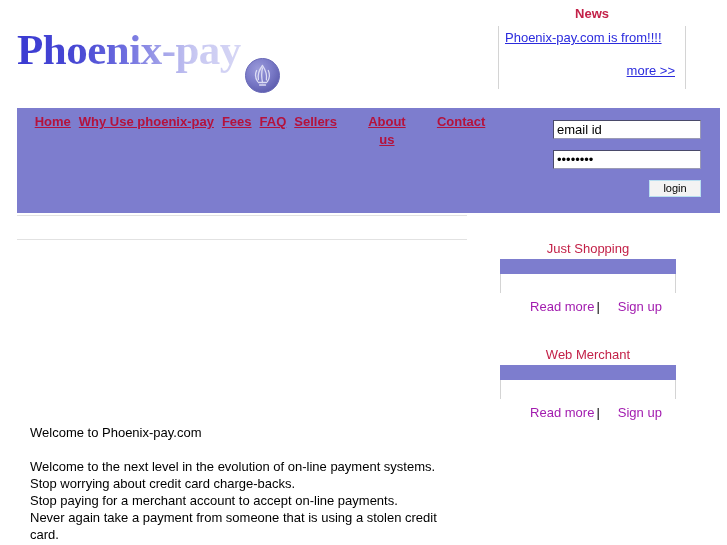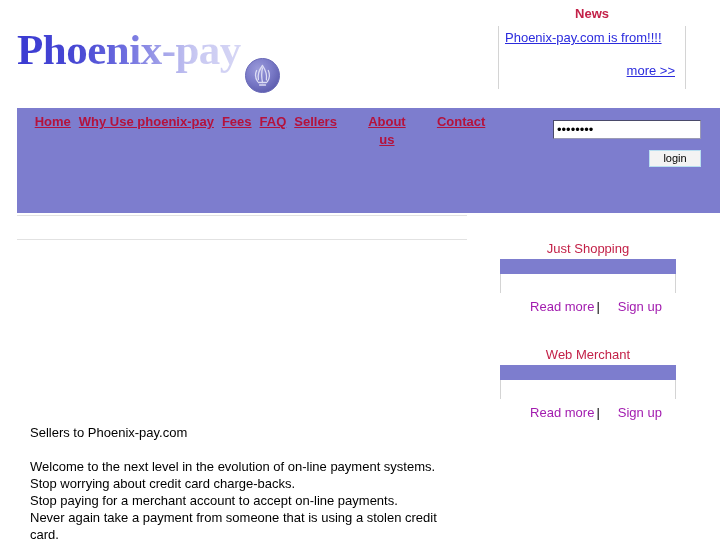--- a/index.html
+++ b/index.html
@@ -276,20 +276,21 @@
     <span class="nav-gap"></span>
     <a class="nav-link">Sellers</a>
     <span class="nav-gap-wide"></span>
     <a class="nav-link" id="nav-aboutus">About us</a>
     <span class="nav-gap-wide"></span>
     <a class="nav-link">Contact</a>
   </div>
 </div>
 
 <div id="login-form">
+  <input class="login-input" type="text" value="email id" style="">
   <input class="login-input" type="text" value="••••••••" style="">
   <button id="login-button">login</button>
 </div>
 
 <div class="content-rule" id="rule-1"></div>
 <div class="content-rule" id="rule-2"></div>
 
 <div class="promo-box" id="promo-0">
   <div class="promo-title">Just Shopping</div>
   <div class="promo-bar"></div>
@@ -302,19 +303,19 @@
 <div class="promo-box" id="promo-1">
   <div class="promo-title">Web Merchant</div>
   <div class="promo-bar"></div>
   <div class="promo-well"></div>
   <div class="promo-links">
     <a class="promo-link">Read more</a><span class="promo-sep">|</span><a class="promo-link">Sign up</a>
   </div>
 </div>
 
 <div id="main-content">
-  <div id="welcome-heading">Sellers to Phoenix-pay.com</div>
+  <div id="welcome-heading">Welcome to Phoenix-pay.com</div>
   <div class="body-line">Welcome to the next level in the evolution of on-line payment systems.</div>
   <div class="body-line">Stop worrying about credit card charge-backs.</div>
   <div class="body-line">Stop paying for a merchant account to accept on-line payments.</div>
   <div class="body-line">Never again take a payment from someone that is using a stolen credit</div>
   <div class="body-line">card.</div>
 </div>
 
 </body></html>

